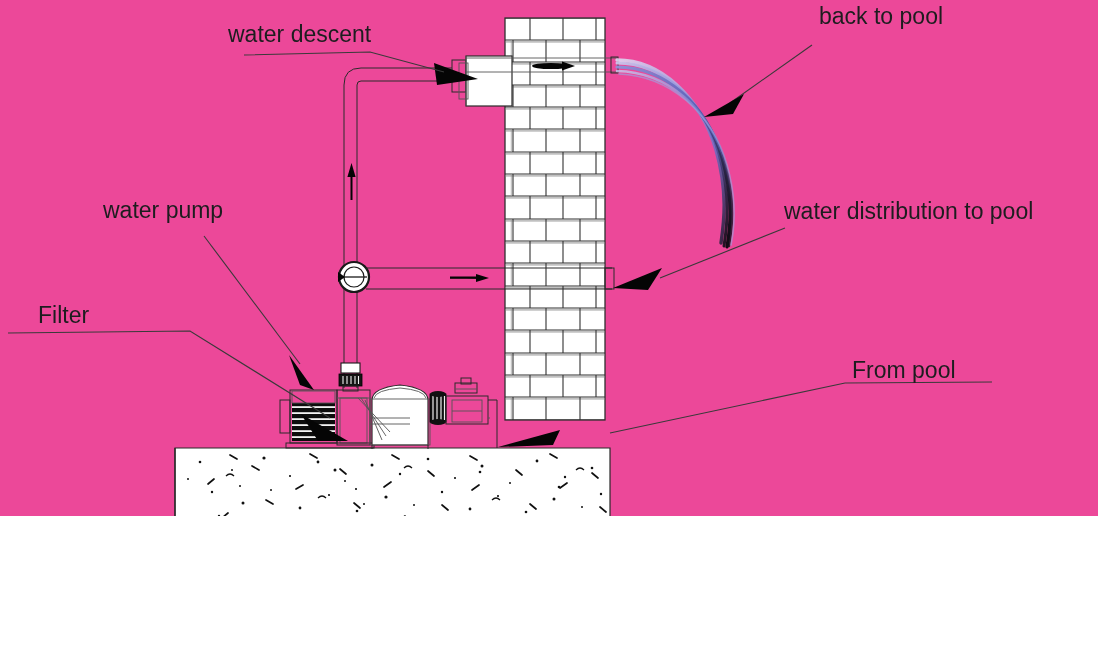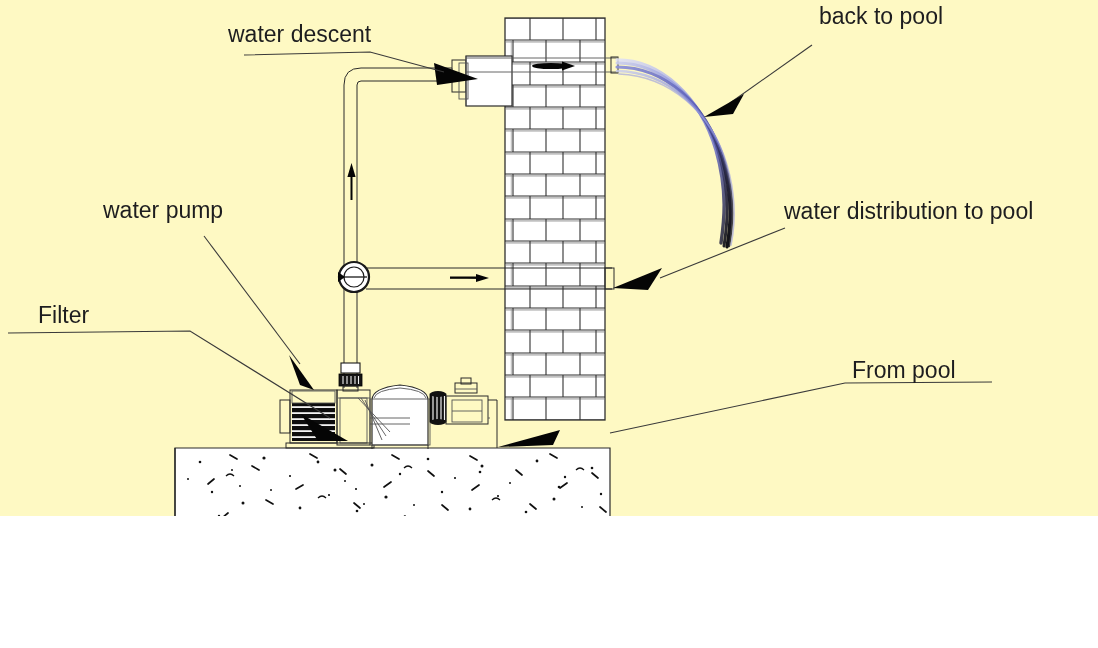--- a/index.html
+++ b/index.html
@@ -8,21 +8,21 @@
     padding: 0;
     background: #ffffff;
   }
   body {
     font-family: "Liberation Sans", sans-serif;
   }
   #diagram-root {
     position: relative;
     width: 1098px;
     height: 516px;
-    background: #fef9c3;
+    background: #ec4899;
     overflow: hidden;
   }
   #diagram-svg {
     position: absolute;
     left: 0;
     top: 0;
     width: 1098px;
     height: 648px;
     display: block;
   }

